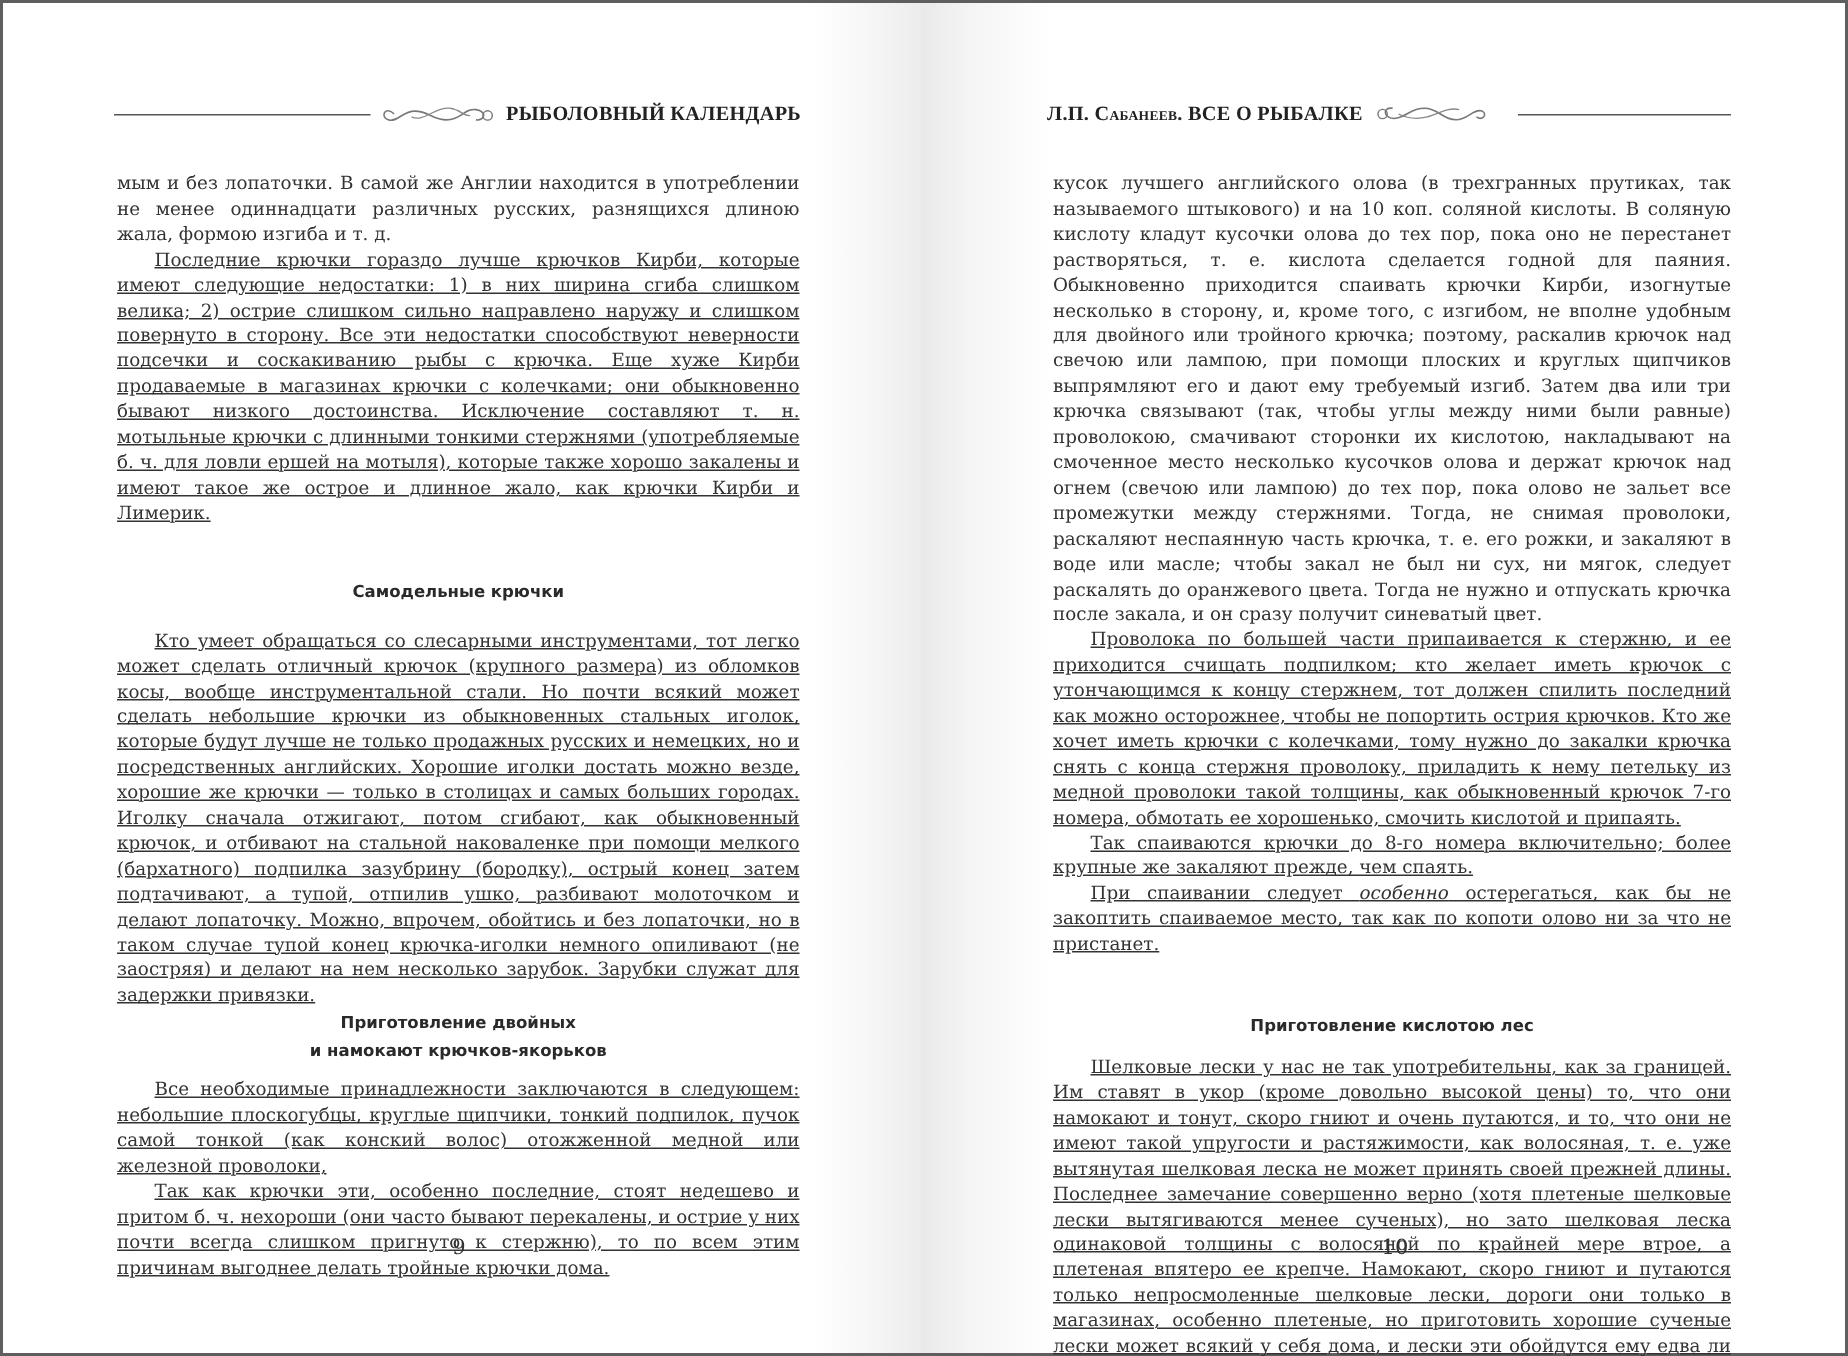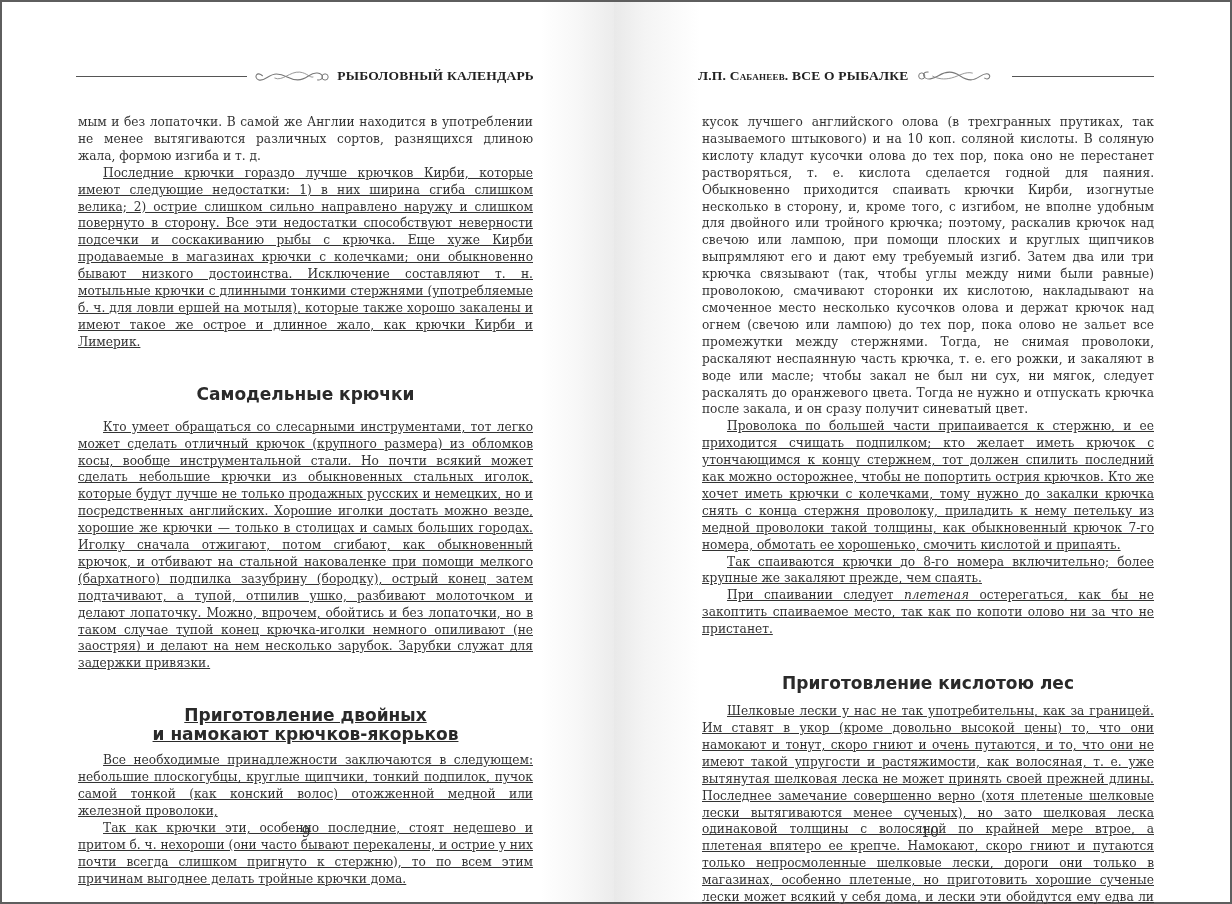--- a/index.html
+++ b/index.html
@@ -31,24 +31,24 @@
 
   .body-text { position: absolute; top: 112px; color: #333; font-size: 12.2px; line-height: 16.9px; text-align: justify; }
   .left .body-text { left: 76px; width: 455px; }
   .right .body-text { left: 88px; width: 452px; }
   .body-text p { margin: 0; hyphens: manual; }
   .body-text p.ind { text-indent: 25px; text-decoration: underline; }
   .body-text p.cont { text-indent: 0; }
   .body-text em { font-style: italic; }
   h2 {
     font-family: "DejaVu Sans", sans-serif; font-weight: bold; color: #2a2a2a;
-    font-size: 17px; line-height: 19px; text-align: center; margin: 0;
+    font-size: 11px; line-height: 19px; text-align: center; margin: 0;
   }
   .h-samod { margin-top: 34px; margin-bottom: 15px; }
-  .h-double { margin-top: 34px; margin-bottom: 8px; text-decoration: underline; }
+  .h-double { margin-bottom: 8px; }
   .h-silk { margin-top: 36px; margin-bottom: 10px; }
 
   .folio { position: absolute; top: 822px; font-size: 14px; color: #333; text-align: center; width: 40px; }
   .left .folio { left: 284px; }
   .right .folio { left: 296px; }
 </style>
 </head>
 <body>
 
 <div class="spread">
@@ -58,21 +58,21 @@
       <div class="rh-line"></div>
       <svg class="flourish" viewBox="0 0 80 16">
         <path d="M10 8 C 4 2, 0 10, 6 12 C 12 14, 16 6, 24 6 C 34 6, 36 12, 46 12 C 56 12, 58 4, 66 5 C 74 6, 72 13, 66 12" fill="none" stroke="#777" stroke-width="1.1"></path>
         <path d="M22 10 C 30 14, 38 3, 48 4 C 56 5, 58 10, 62 9" fill="none" stroke="#888" stroke-width="0.9"></path>
         <circle cx="74" cy="9" r="3.2" fill="none" stroke="#777" stroke-width="1"></circle>
       </svg>
       <span class="rh-text">РЫБОЛОВНЫЙ КАЛЕНДАРЬ</span>
     </div>
 
     <div class="body-text">
-      <p class="cont">мым и без лопаточки. В самой же Англии находится в употреблении не менее вытягиваются различных сортов, разнящихся длиною жала, формою изгиба и т. д.</p>
+      <p class="cont">мым и без лопаточки. В самой же Англии находится в употреблении не менее одиннадцати различных русских, разнящихся длиною жала, формою изгиба и т. д.</p>
       <p class="ind">Последние крючки гораздо лучше крючков Кирби, которые имеют следующие недостатки: 1) в них ширина сгиба слишком велика; 2) острие слишком сильно направлено наружу и слишком повернуто в сторону. Все эти недостатки способствуют неверности подсечки и соскакиванию рыбы с крючка. Еще хуже Кирби продаваемые в магазинах крючки с колечками; они обыкновенно бывают низкого достоинства. Исключение составляют т. н. мотыльные крючки с длинными тонкими стержнями (употребляе­мые б. ч. для ловли ершей на мотыля), которые также хорошо закалены и имеют такое же острое и длинное жало, как крючки Кирби и Лимерик.</p>
       <h2 class="h-samod">Самодельные крючки</h2>
       <p class="ind">Кто умеет обращаться со слесарными инструментами, тот легко мо­жет сделать отличный крючок (крупного размера) из обломков косы, вообще инструментальной стали. Но почти всякий может сделать не­большие крючки из обыкновенных стальных иголок, которые будут лучше не только продажных русских и немецких, но и посредственных английских. Хорошие иголки достать можно везде, хорошие же крюч­ки — только в столицах и самых больших городах. Иголку сначала отжи­гают, потом сгибают, как обыкновенный крючок, и отбивают на сталь­ной наковаленке при помощи мелкого (бархатного) подпилка зазубрину (бородку), острый конец затем подтачивают, а тупой, отпилив ушко, разбивают молоточком и делают лопаточку. Можно, впрочем, обойтись и без лопаточки, но в таком случае тупой конец крючка-иголки немного опиливают (не заостряя) и делают на нем несколько зарубок. Зарубки служат для задержки привязки.</p>
       <h2 class="h-double"><span>Приготовление двойных</span><br><span>и намокают крючков-якорьков</span></h2>
       <p class="ind">Все необходимые принадлежности заключаются в следующем: неболь­шие плоскогубцы, круглые щипчики, тонкий подпилок, пучок самой тон­кой (как конский волос) отожженной медной или железной проволоки,</p>
       <p class="ind">Так как крючки эти, особенно последние, стоят недешево и притом б. ч. нехороши (они часто бывают перекалены, и острие у них почти всегда слишком пригнуто к стержню), то по всем этим причинам выгод­нее делать тройные крючки дома.</p>
     </div>
 
     <div class="folio">9</div>
   </div>
@@ -87,20 +87,20 @@
         <path d="M14 4 C 6 3, 8 12, 16 11 C 24 10, 26 4, 36 4 C 46 4, 48 12, 58 12 C 66 12, 70 4, 76 6 C 80 8, 76 13, 72 10" fill="none" stroke="#777" stroke-width="1.1"></path>
         <path d="M18 8 C 24 11, 30 12, 38 10 C 46 8, 52 3, 60 5" fill="none" stroke="#888" stroke-width="0.9"></path>
       </svg>
       <div class="rh-line"></div>
     </div>
 
     <div class="body-text">
       <p class="cont">кусок лучшего английского олова (в трехгранных прутиках, так назы­ваемого штыкового) и на 10 коп. соляной кислоты. В соляную кислоту кладут кусочки олова до тех пор, пока оно не перестанет растворяться, т. е. кислота сделается годной для паяния. Обыкновенно приходится спа­ивать крючки Кирби, изогнутые несколько в сторону, и, кроме того, с из­гибом, не вполне удобным для двойного или тройного крючка; поэтому, раскалив крючок над свечою или лампою, при помощи плоских и кру­глых щипчиков выпрямляют его и дают ему требуемый изгиб. Затем два или три крючка связывают (так, чтобы углы между ними были равные) проволокою, смачивают сторонки их кислотою, накладывают на смочен­ное место несколько кусочков олова и держат крючок над огнем (свечою или лампою) до тех пор, пока олово не зальет все промежутки между стержнями. Тогда, не снимая проволоки, раскаляют неспаянную часть крючка, т. е. его рожки, и закаляют в воде или масле; чтобы закал не был ни сух, ни мягок, следует раскалять до оранжевого цвета. Тогда не нужно и отпускать крючка после закала, и он сразу получит синеватый цвет.</p>
       <p class="ind">Проволока по большей части припаивается к стержню, и ее прихо­дится счищать подпилком; кто желает иметь крючок с утончающимся к концу стержнем, тот должен спилить последний как можно осторож­нее, чтобы не попортить острия крючков. Кто же хочет иметь крючки с колечками, тому нужно до закалки крючка снять с конца стержня про­волоку, приладить к нему петельку из медной проволоки такой толщи­ны, как обыкновенный крючок 7-го номера, обмотать ее хорошенько, смочить кислотой и припаять.</p>
       <p class="ind">Так спаиваются крючки до 8-го номера включительно; более круп­ные же закаляют прежде, чем спаять.</p>
-      <p class="ind"><span>При спаивании следует </span><em>плетеная</em><span> остерегаться, как бы не закоптить спаиваемое место, так как по копоти олово ни за что не пристанет.</span></p>
+      <p class="ind"><span>При спаивании следует </span><em>особенно</em><span> остерегаться, как бы не закоптить спаиваемое место, так как по копоти олово ни за что не пристанет.</span></p>
       <h2 class="h-silk">Приготовление кислотою лес</h2>
       <p class="ind">Шелковые лески у нас не так употребительны, как за границей. Им ставят в укор (кроме довольно высокой цены) то, что они намокают и то­нут, скоро гниют и очень путаются, и то, что они не имеют такой упругости и растяжимости, как волосяная, т. е. уже вытянутая шелковая леска не мо­жет принять своей прежней длины. Последнее замечание совершенно вер­но (хотя плетеные шелковые лески вытягиваются менее сученых), но зато шелковая леска одинаковой толщины с волосяной по крайней мере втрое, а плетеная впятеро ее крепче. Намокают, скоро гниют и путаются только непросмоленные шелковые лески, дороги они только в магазинах, особен­но плетеные, но приготовить хорошие сученые лески может всякий у себя дома, и лески эти обойдутся ему едва ли не дешевле волосяных.</p>
     </div>
 
     <div class="folio">10</div>
   </div>
 </div>
 
 </body></html>

